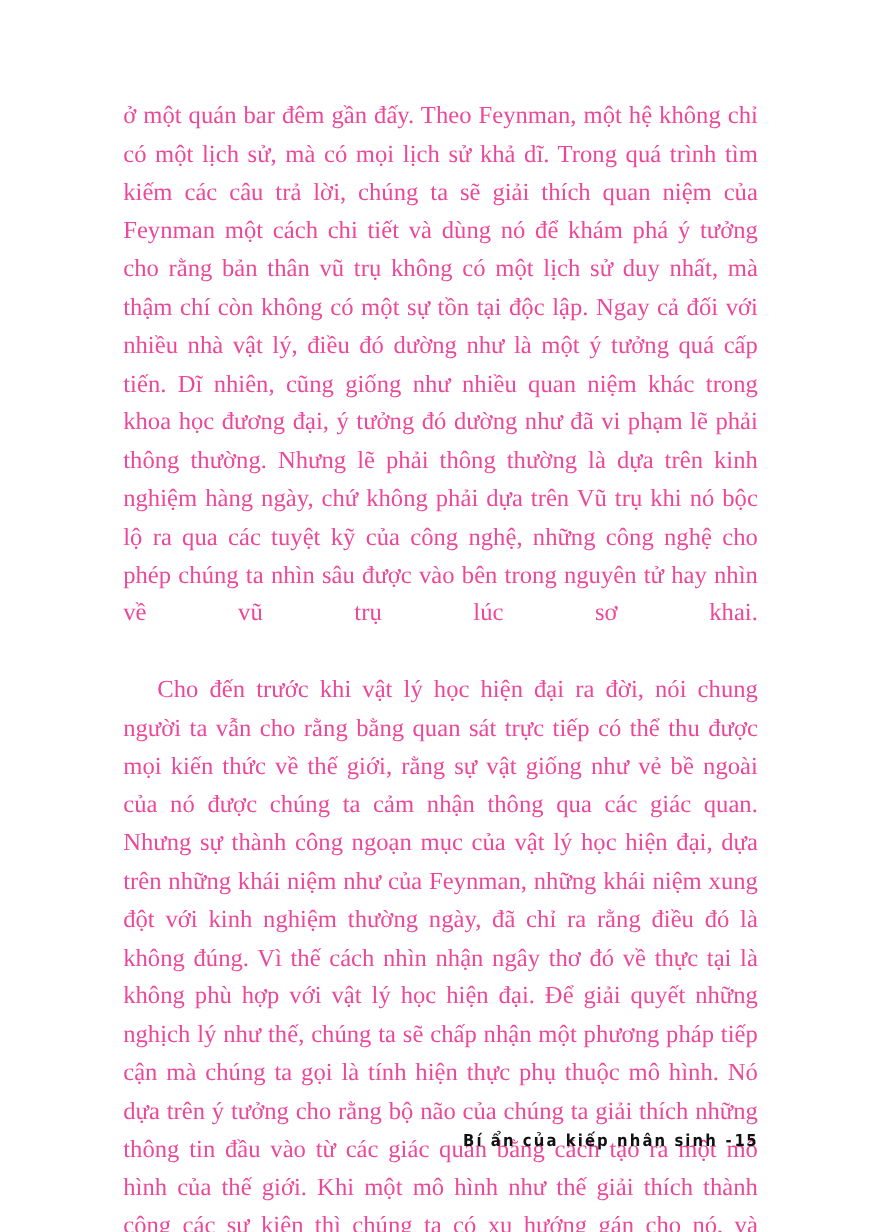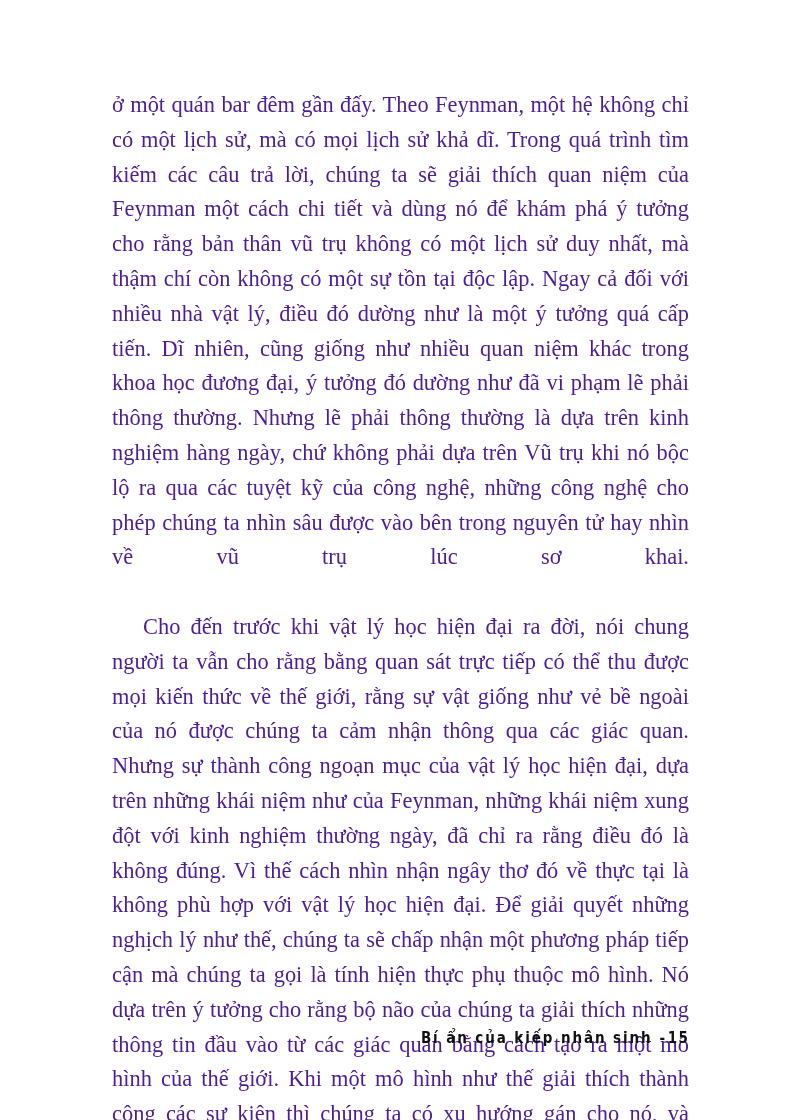--- a/index.html
+++ b/index.html
@@ -33,21 +33,21 @@
   }
 
   .para {
     margin: 0;
     text-align: justify;
     text-justify: inter-word;
     font-size: 22.4px;
     line-height: 34.8px;
     letter-spacing: 0.02px;
     word-spacing: 0.4px;
-    color: #4c1d95;
+    color: #ec4899;
     hyphens: none;
   }
 
   .para.first {
     text-indent: 0;
   }
 
   .para.indented {
     text-indent: 31px;
   }

